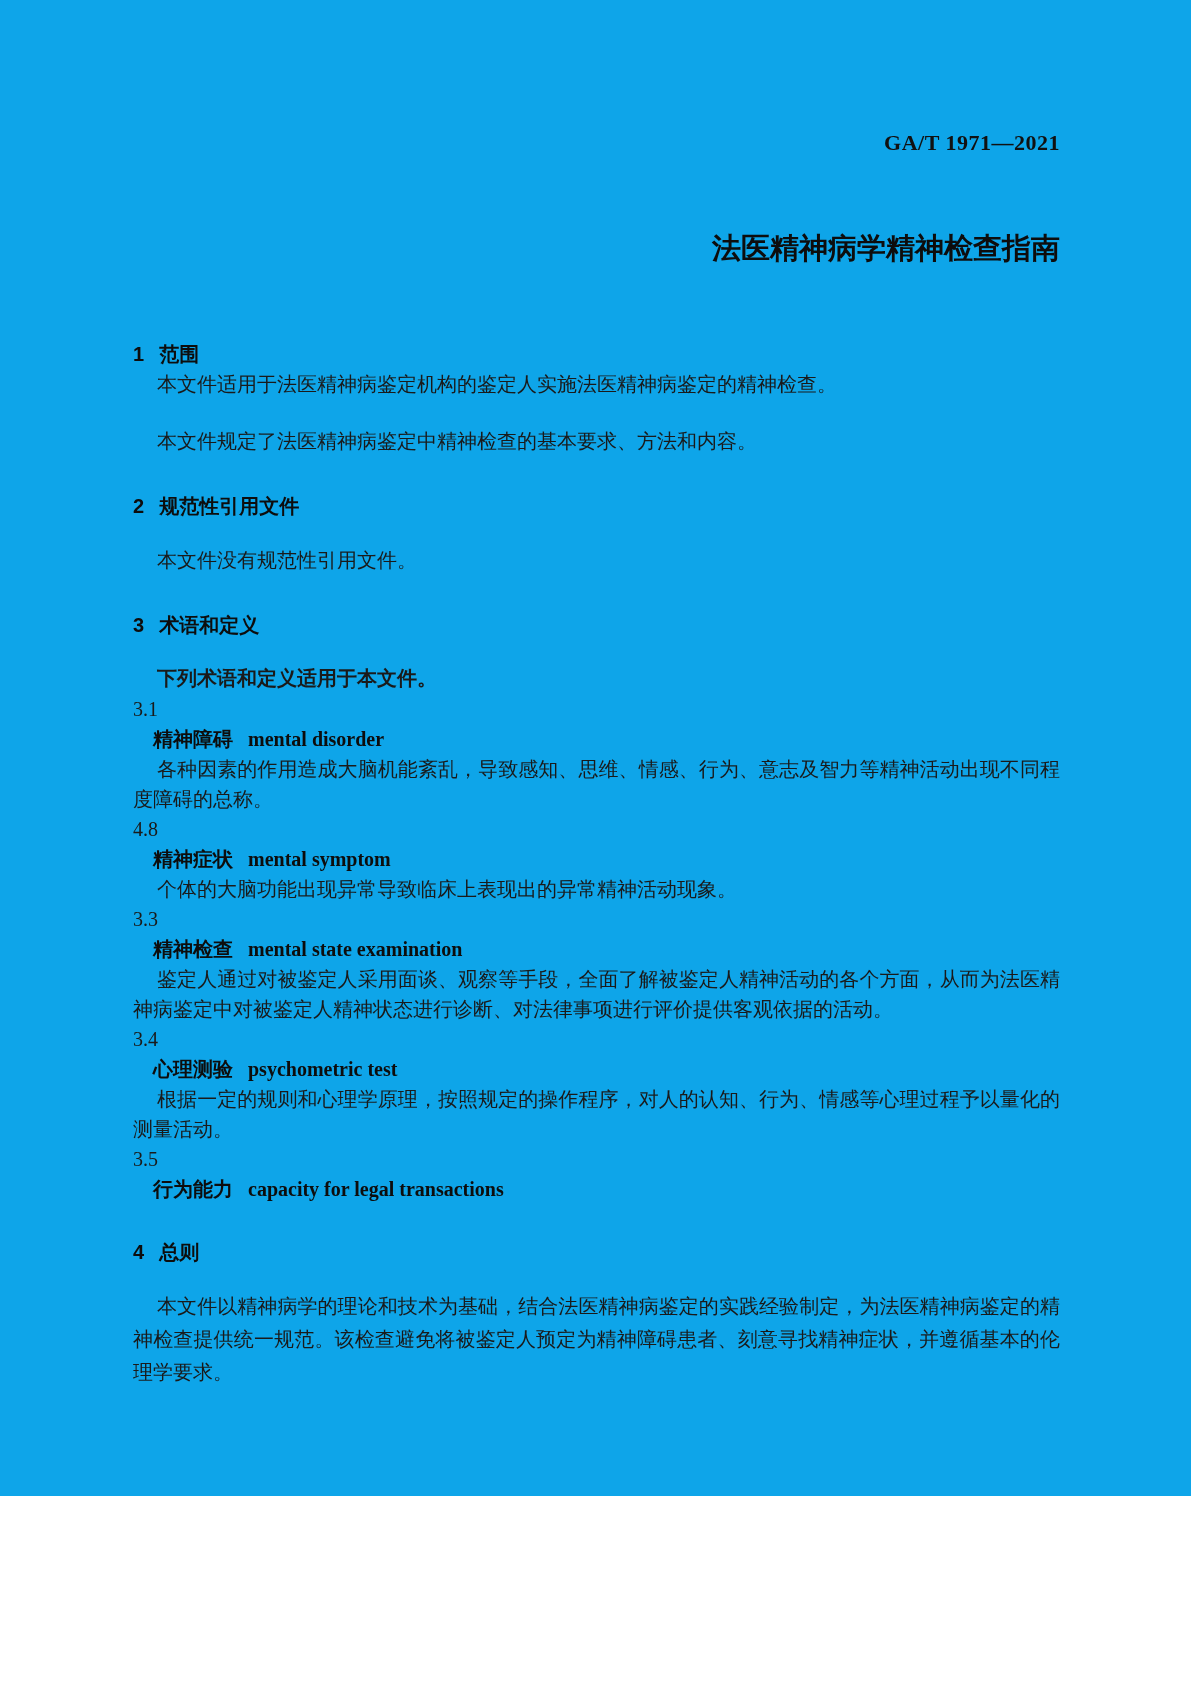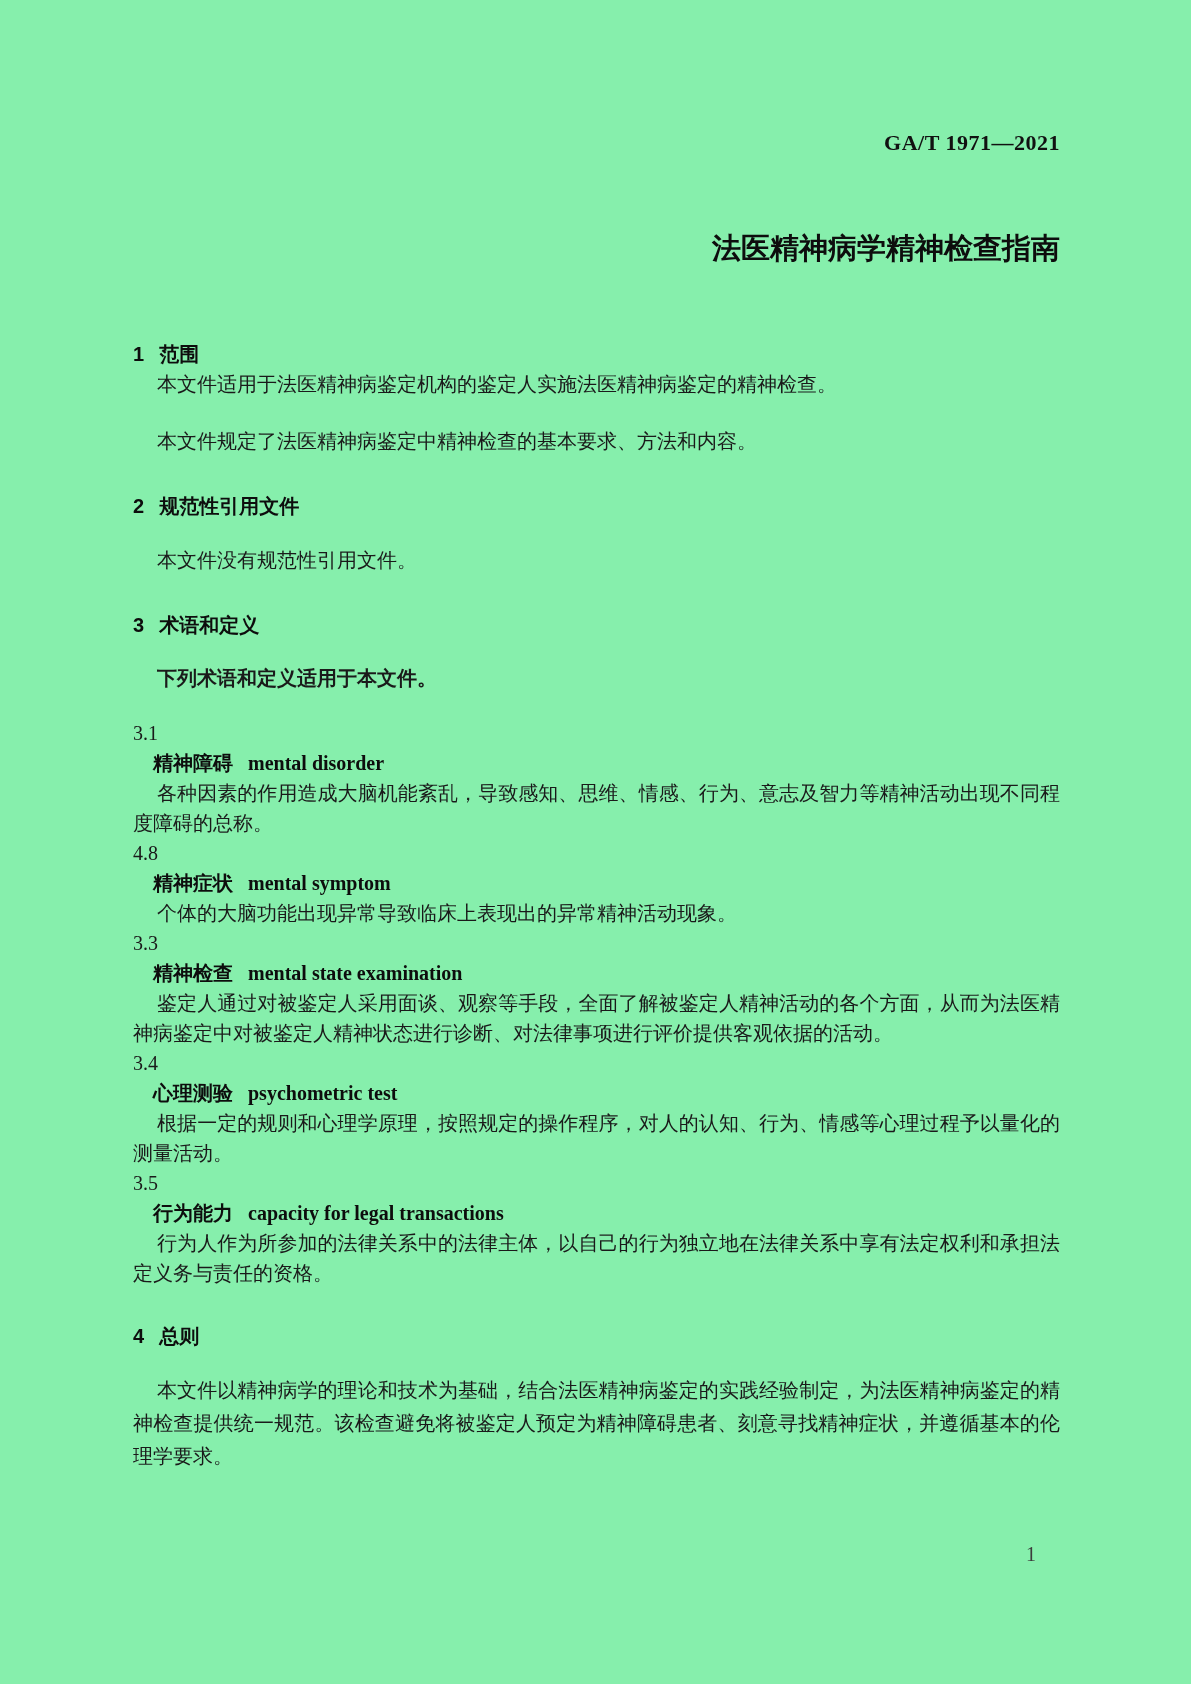--- a/index.html
+++ b/index.html
@@ -1,21 +1,21 @@
 <!DOCTYPE html>
 <html><head>
 <meta charset="utf-8">
 <style>
   html, body { margin: 0; padding: 0; background: #ffffff; }
   .page {
     position: relative;
     width: 1191px;
-    height: 1684px;
+    height: 1496px;
     margin: 0 auto;
-    background: #86efac;
+    background: #0ea5e9;
     box-sizing: border-box;
     padding: 130px 131px 0 133px;
     color: #161616;
     font-family: "Liberation Serif", serif;
   }
   .doc-header {
     text-align: right;
     font-family: "Liberation Serif", serif;
     font-weight: bold;
     font-size: 22px;
@@ -48,21 +48,21 @@
   .mt-h  { margin-top: 34px; }
   .body-para {
     margin: 0;
     font-size: 20px;
     line-height: 33px;
     text-align: justify;
     text-indent: 24px;
     color: #1a1a1a;
   }
   .first-para { margin-top: 24px; }
-  .terms-block { margin-top: 24px; }
+  .terms-block { }
   .term-id {
     font-size: 20px;
     line-height: 30px;
     font-family: "Liberation Serif", serif;
     color: #1a1a1a;
   }
   .term-line {
     line-height: 30px;
     padding-left: 20px;
     font-size: 20px;
@@ -149,21 +149,20 @@
         <span class="term-zh">心理测验</span><span class="term-en">psychometric test</span>
       </div>
       <p class="body-para term-def">根据一定的规则和心理学原理，按照规定的操作程序，对人的认知、行为、情感等心理过程予以量化的测量活动。</p>
     </div>
 
     <div class="term-group">
       <div class="term-id">3.5</div>
       <div class="term-line">
         <span class="term-zh">行为能力</span><span class="term-en">capacity for legal transactions</span>
       </div>
-      <p class="body-para term-def">行为人作为所参加的法律关系中的法律主体，以自己的行为独立地在法律关系中享有法定权利和承担法定义务与责任的资格。</p>
     </div>
 
   </div>
 
   <div class="section-heading mt-h">
     <span class="sec-num">4</span><span class="sec-title">总则</span>
   </div>
   <p class="body-para first-para">本文件以精神病学的理论和技术为基础，结合法医精神病鉴定的实践经验制定，为法医精神病鉴定的精神检查提供统一规范。该检查避免将被鉴定人预定为精神障碍患者、刻意寻找精神症状，并遵循基本的伦理学要求。</p>
 
   <div class="page-number">1</div>

